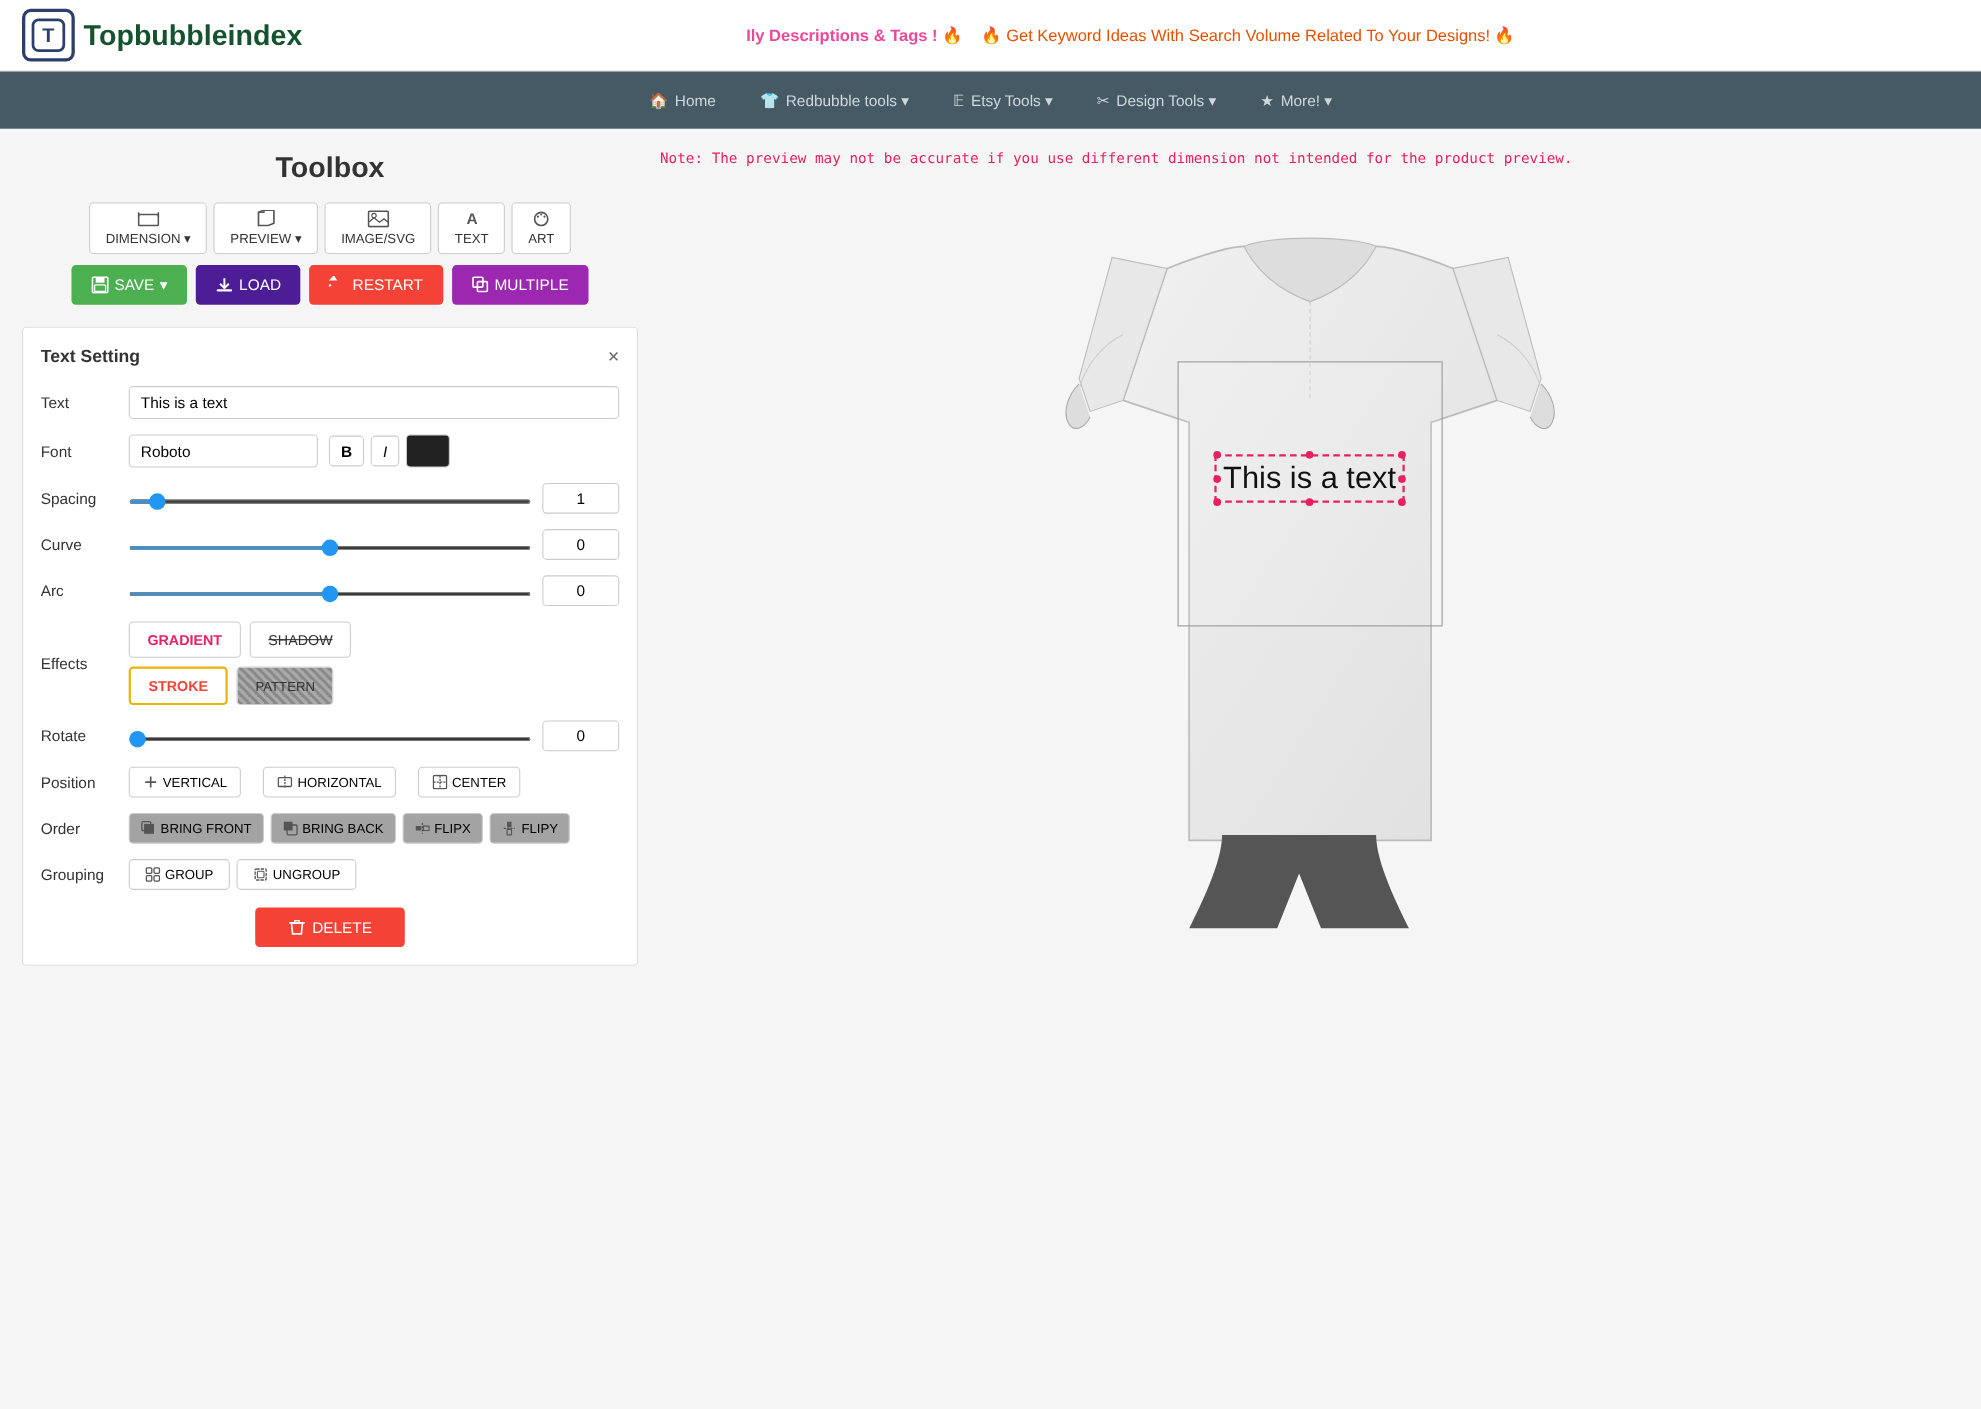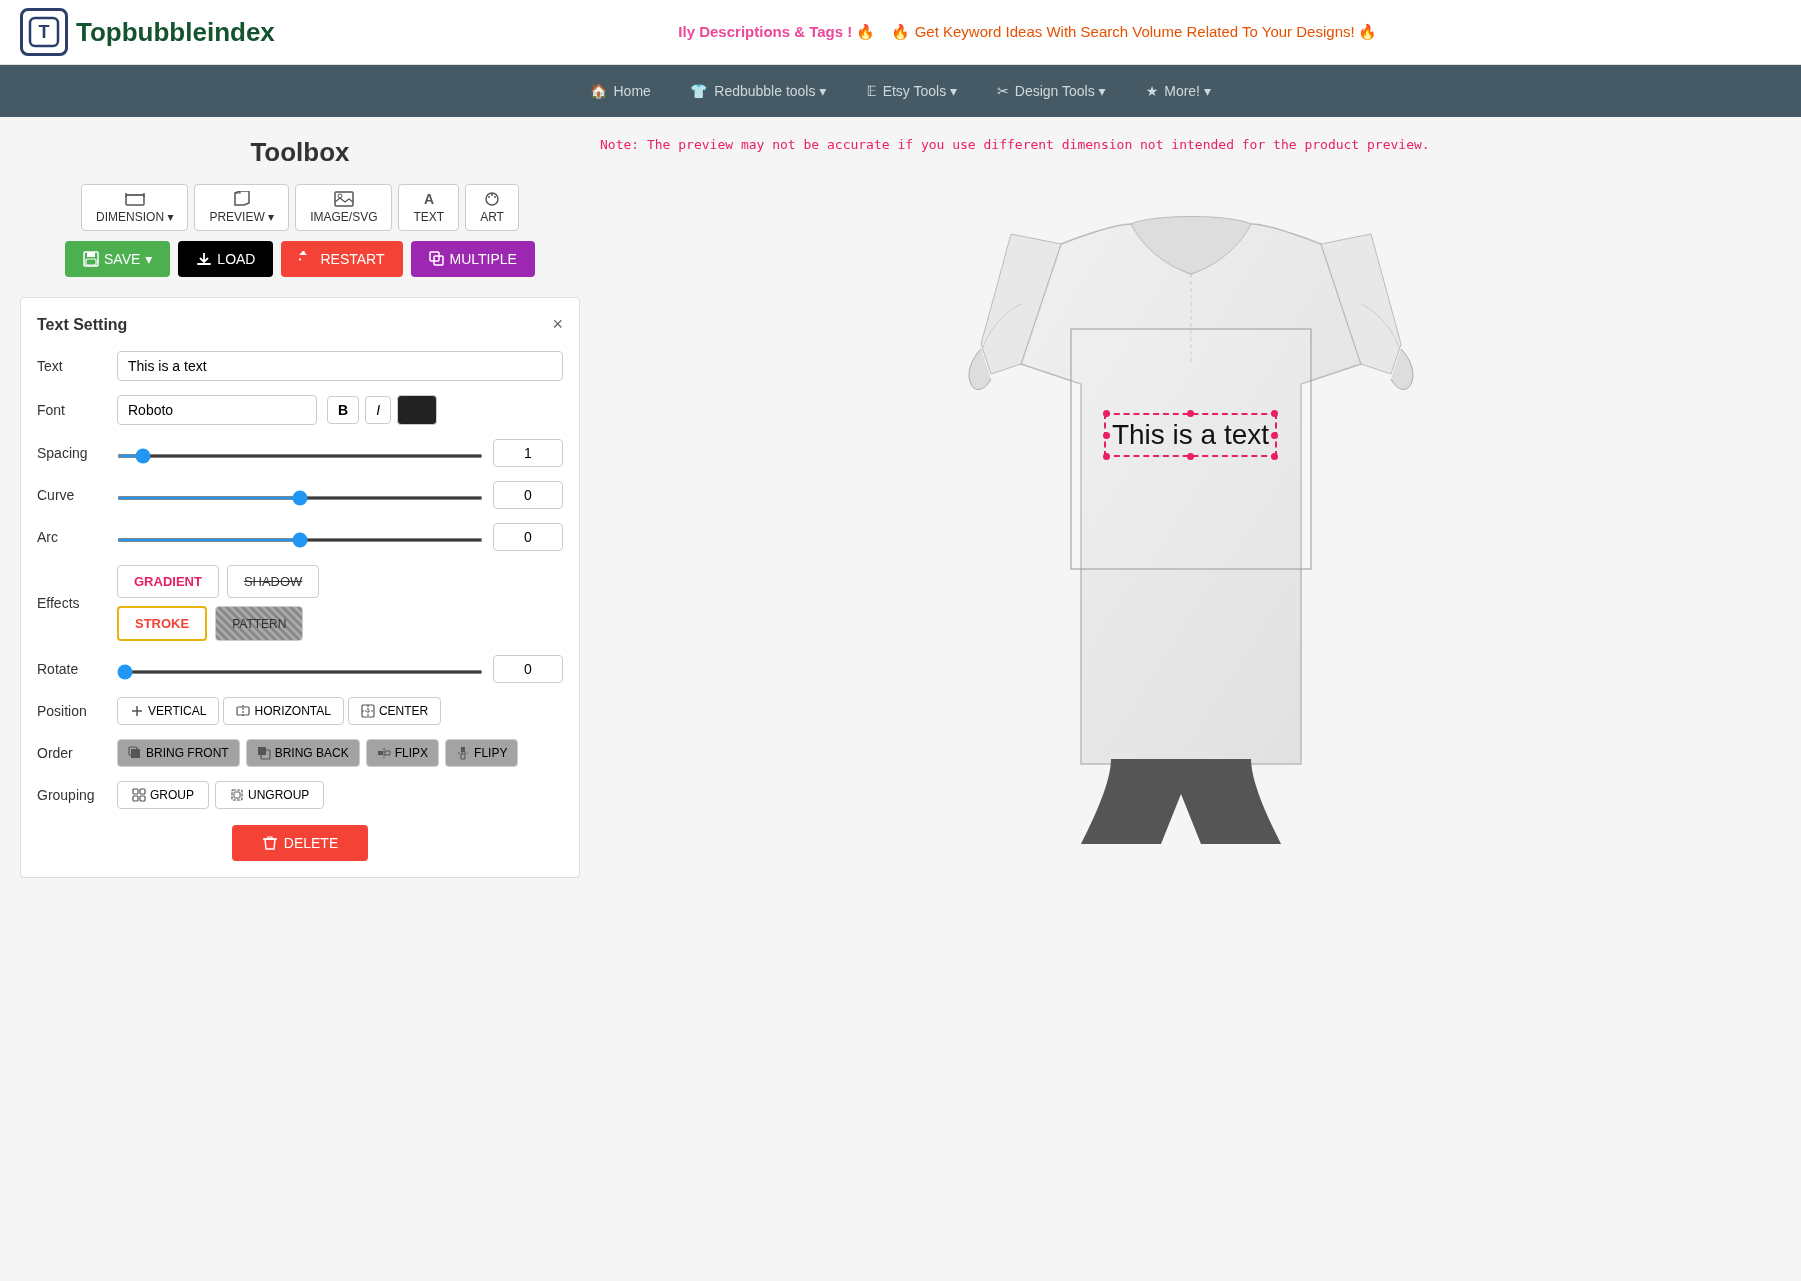--- a/index.html
+++ b/index.html
@@ -127,21 +127,21 @@
       border: none;
       border-radius: 4px;
       padding: 10px 18px;
       cursor: pointer;
       font-size: 14px;
       display: flex;
       align-items: center;
       gap: 5px;
     }
     .btn-load {
-      background: #000000;
+      background: #4c1d95;
       color: #fff;
       border: none;
       border-radius: 4px;
       padding: 10px 18px;
       cursor: pointer;
       font-size: 14px;
       display: flex;
       align-items: center;
       gap: 5px;
     }
@@ -209,21 +209,21 @@
       flex-shrink: 0;
     }
     .setting-input {
       flex: 1;
       border: 1px solid #ccc;
       border-radius: 4px;
       padding: 6px 10px;
       font-size: 14px;
     }
     .font-input {
-      width: 200px;
+      width: 172px;
       border: 1px solid #ccc;
       border-radius: 4px;
       padding: 6px 10px;
       font-size: 14px;
     }
     .font-controls {
       display: flex;
       gap: 6px;
       align-items: center;
     }
@@ -291,21 +291,21 @@
     .effect-btn.stroke { color: #f44336; font-weight: bold; border: 2px solid #eab308; }
     .effect-btn.pattern { 
       background: linear-gradient(45deg, #888 25%, #aaa 25%, #aaa 50%, #888 50%, #888 75%, #aaa 75%);
       background-size: 8px 8px;
       color: #333;
       font-size: 12px;
     }
 
     .position-row {
       display: flex;
-      gap: 4px;
+      gap: 20px;
     }
     .pos-btn {
       background: #fff;
       border: 1px solid #ccc;
       border-radius: 4px;
       padding: 6px 12px;
       cursor: pointer;
       font-size: 12px;
       display: flex;
       align-items: center;

